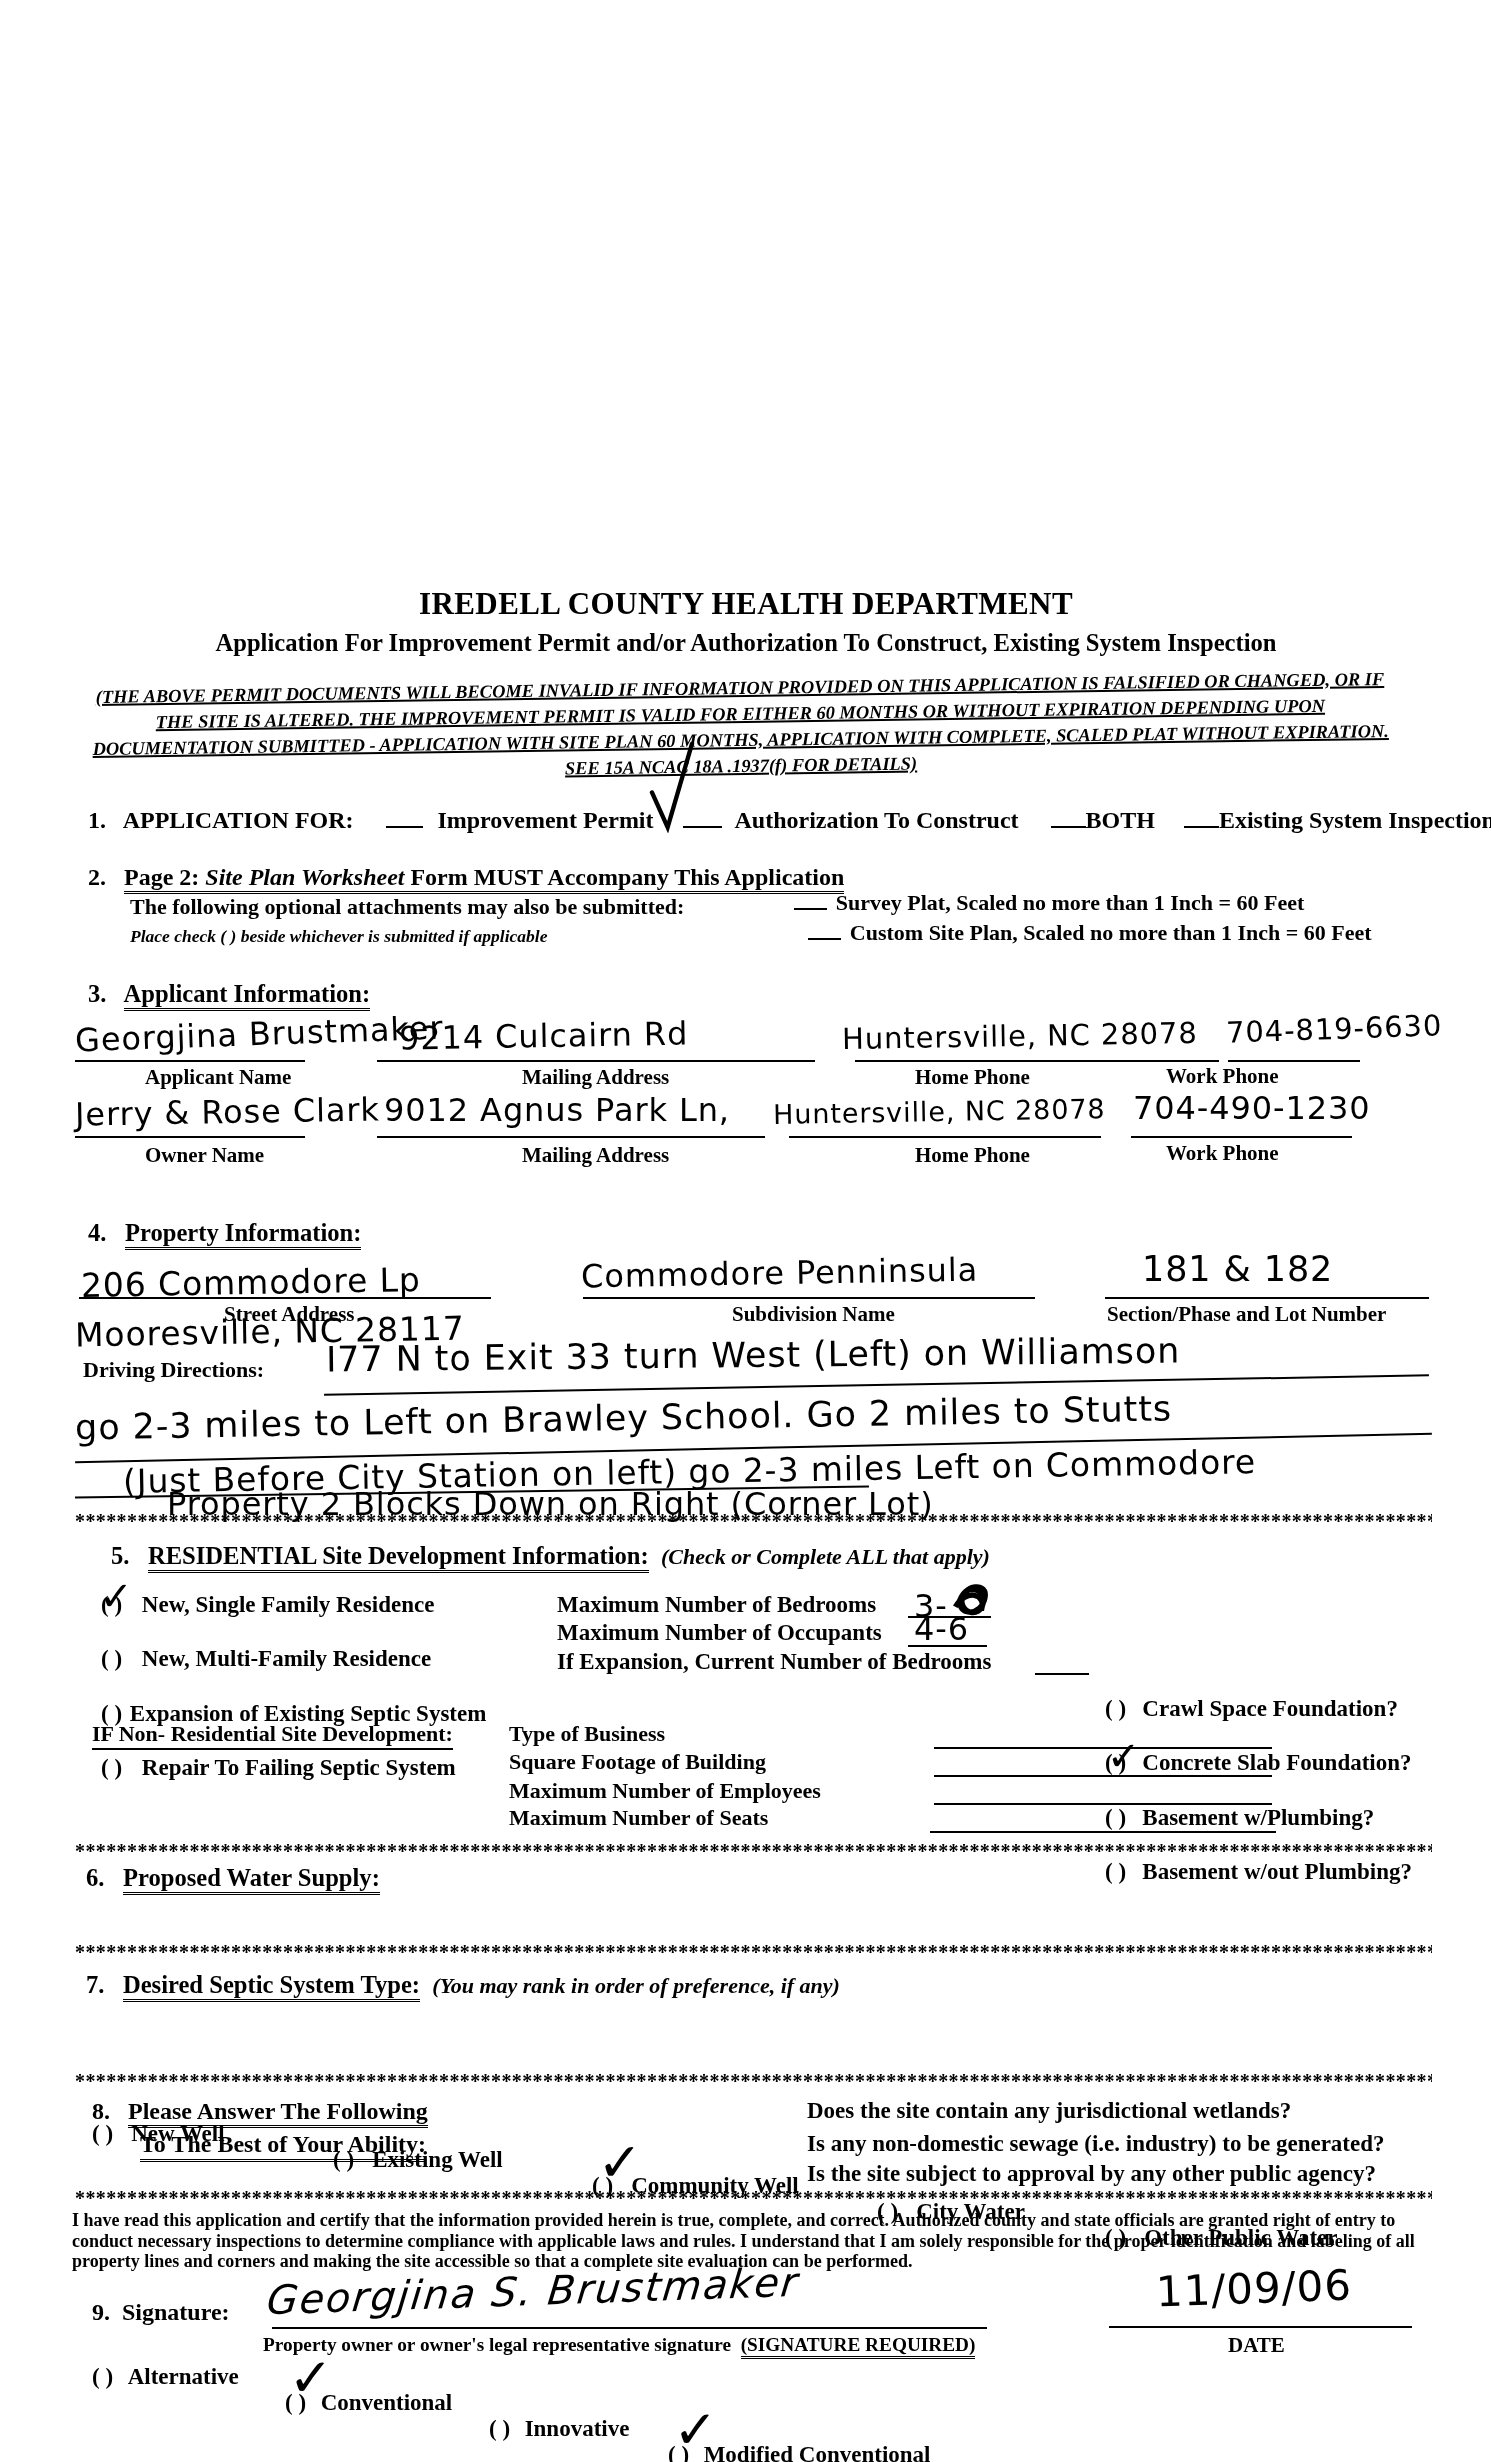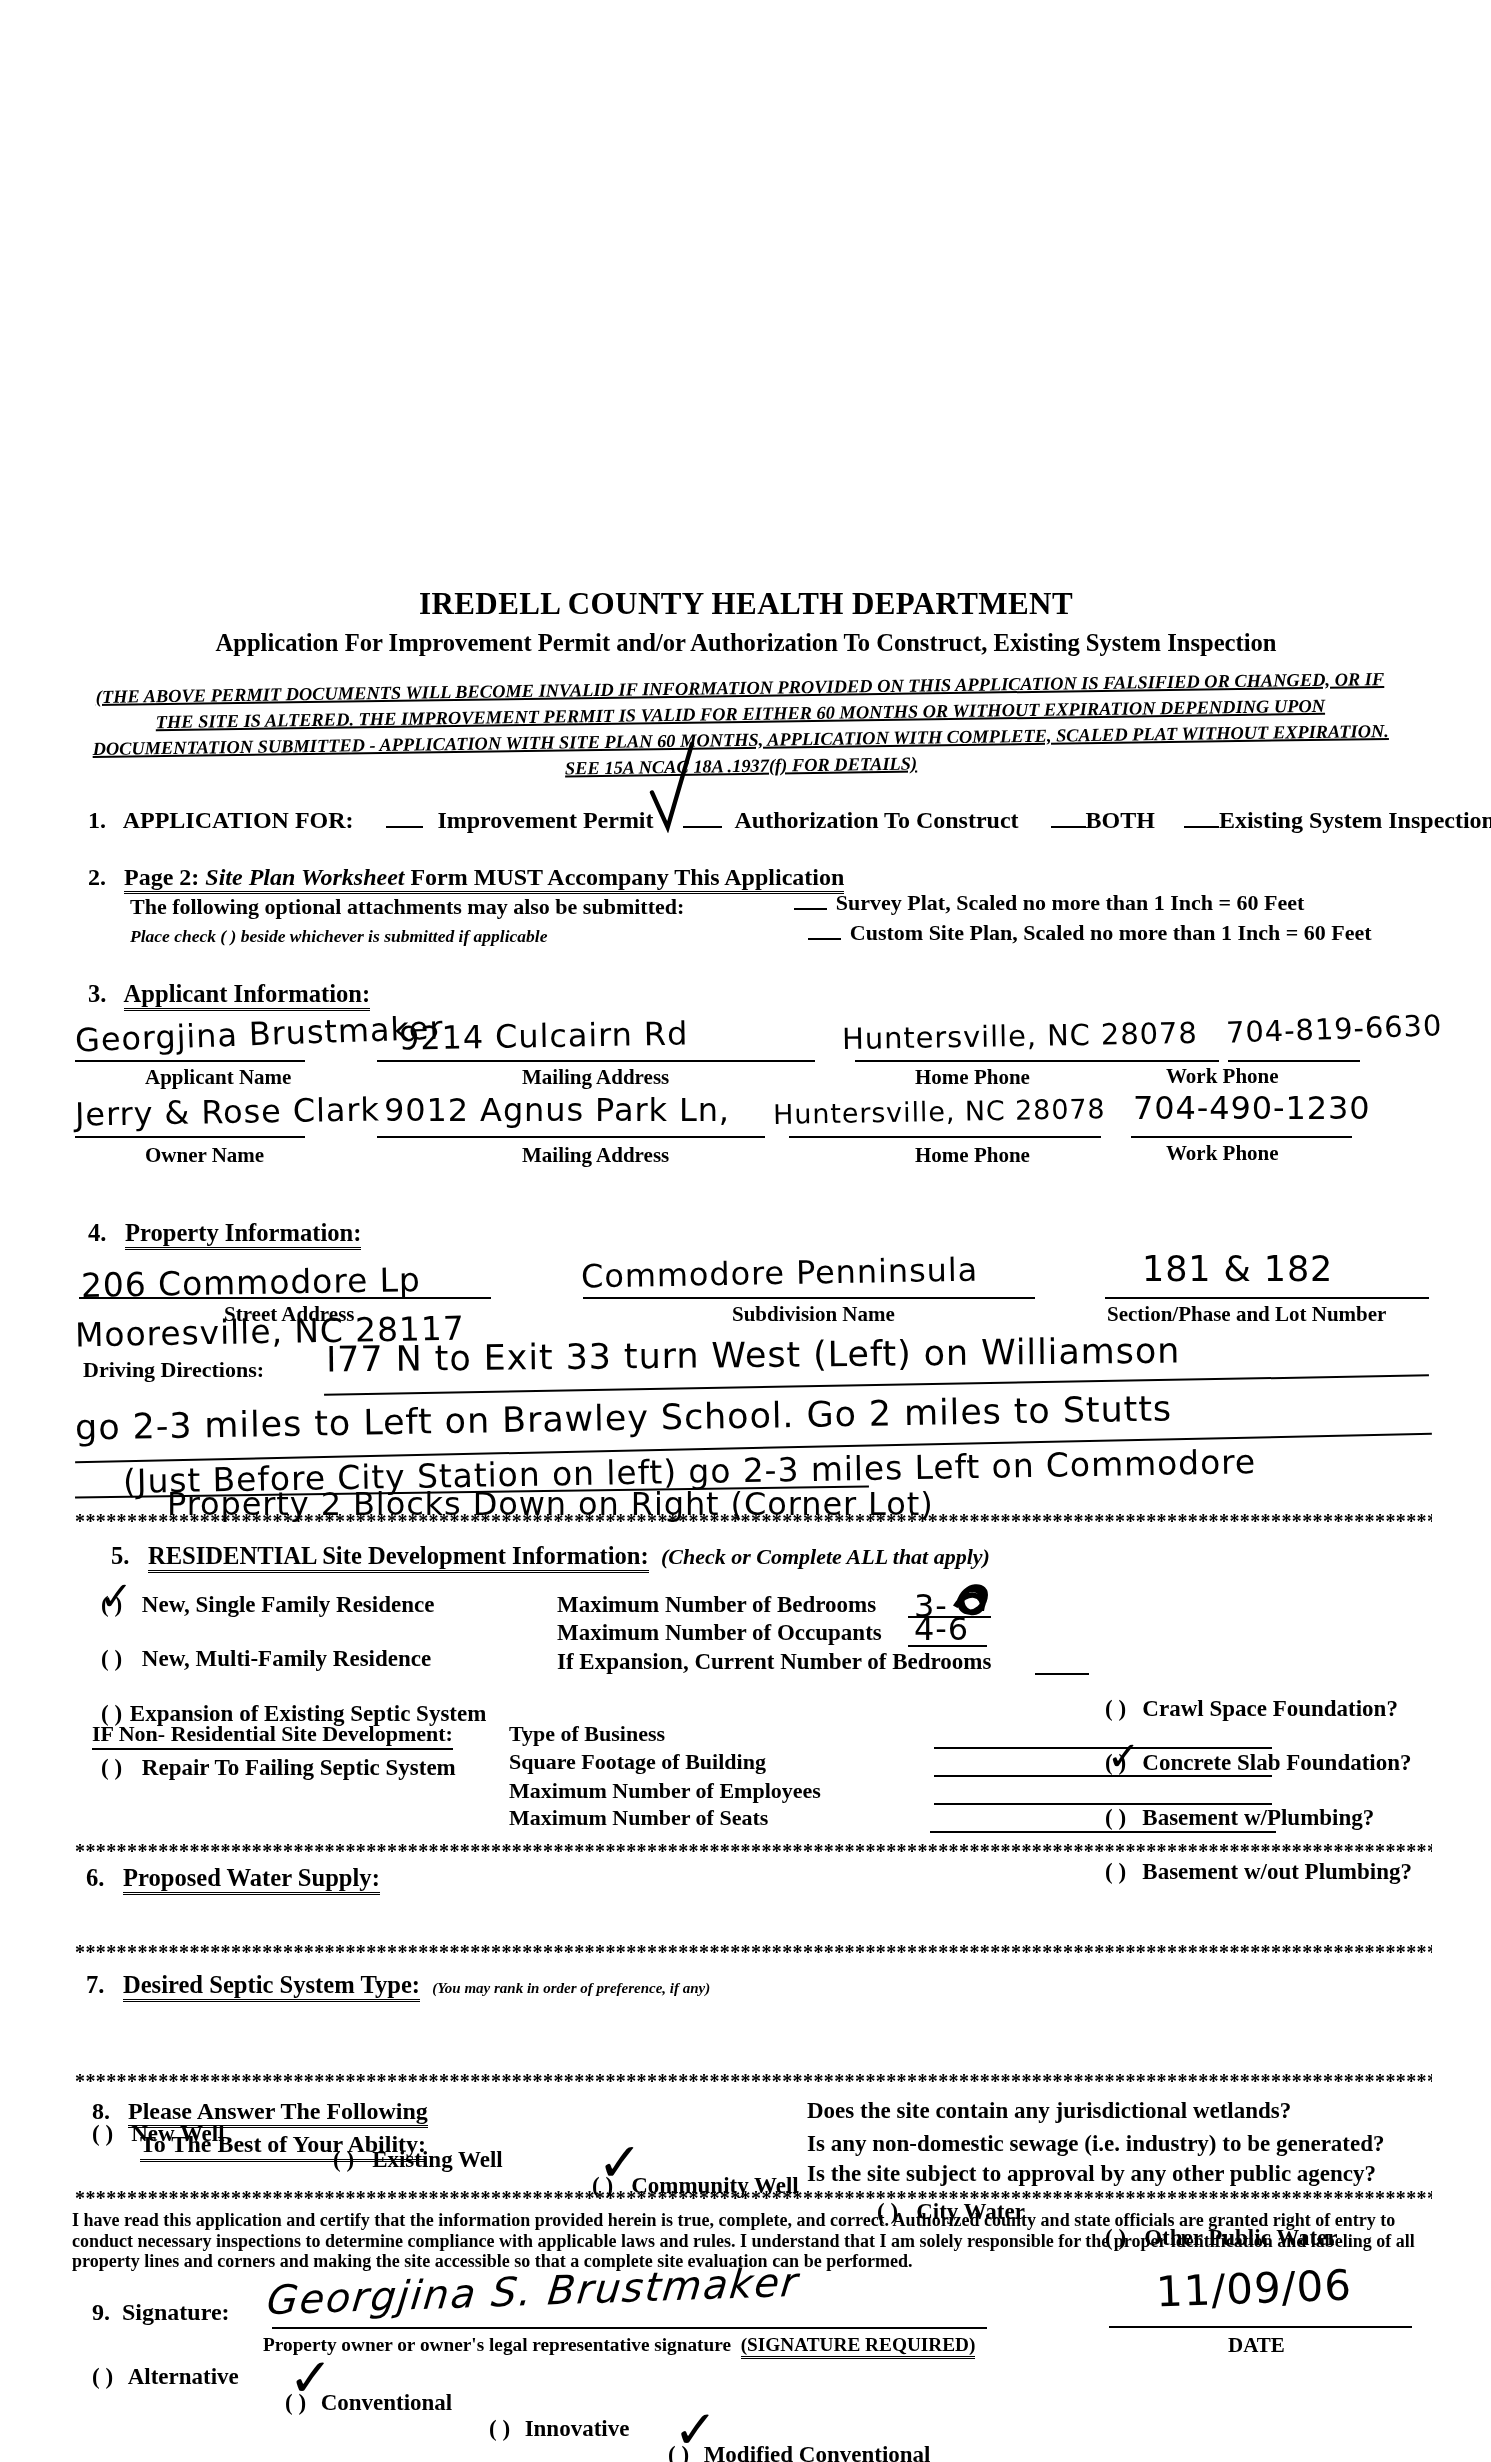--- a/index.html
+++ b/index.html
@@ -218,21 +218,21 @@
   </div>
   <div class="abs opt" style="left:1105px;top:1913px;font-size:23px;">
     <span>( )</span>
     <span style="margin-left:12.3px;">Other Public Water</span>
   </div>
   <div class="stars" style="top:1941px;">****************************************************************************************************************************************************************</div>
 
   <div class="abs b nw" style="left:86px;top:1971px;font-size:24.6px;">
     <span>7.</span>&nbsp;&nbsp;
     <span class="ul2">Desired Septic System Type:</span>&nbsp;
-    <span class="i" style="font-size:15px;">(You may rank in order of preference, if any)</span>
+    <span class="i" style="font-size:22px;">(You may rank in order of preference, if any)</span>
   </div>
   <div class="abs opt" style="left:92px;top:2026px;font-size:23px;">
     <span>( )</span>
     <span style="margin-left:8.8px;">Alternative</span>
   </div>
   <div class="abs opt" style="left:285px;top:2026px;font-size:23px;">
     <span>( )</span>
     <span class="check" style="left:3.5px;top:-39px;font-size:53px;">✓</span>
     <span style="margin-left:8.8px;">Conventional</span>
   </div>

